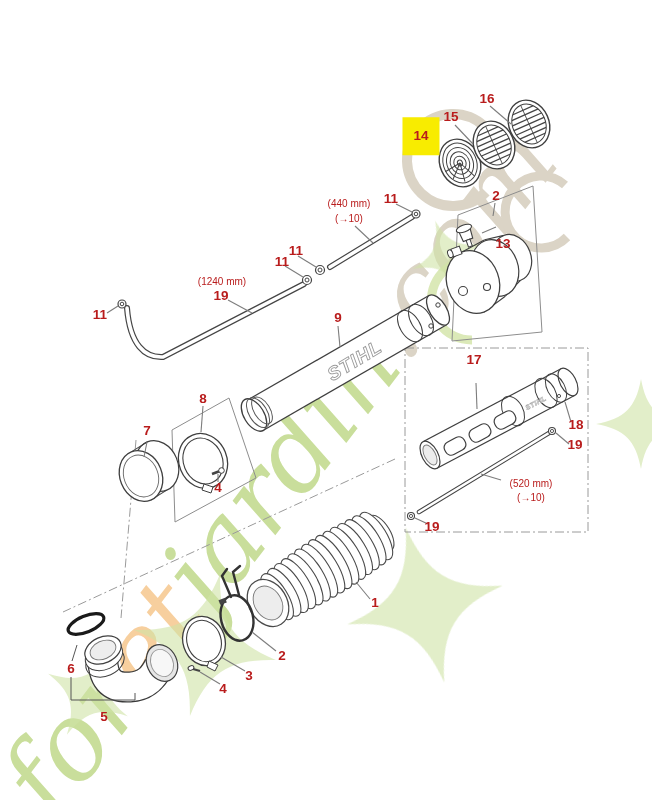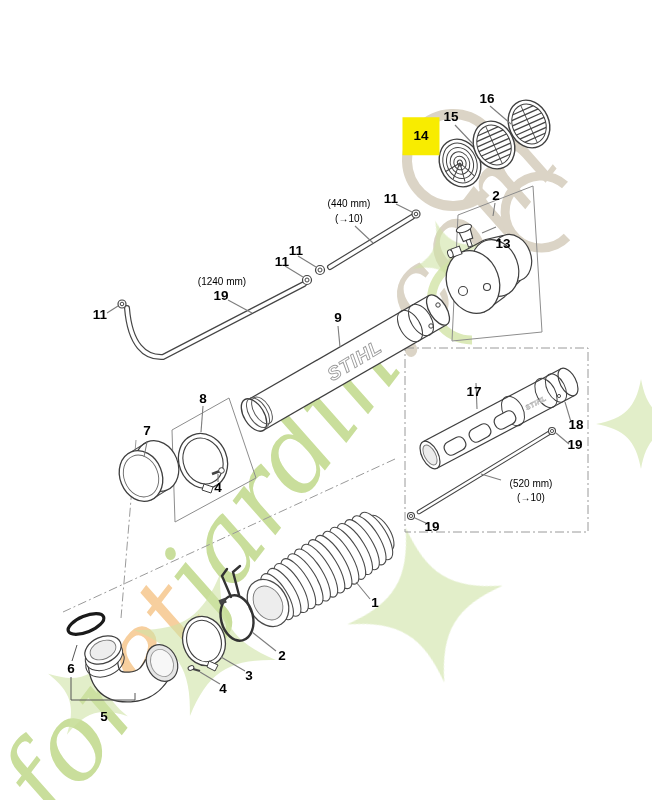--- a/index.html
+++ b/index.html
@@ -8,21 +8,21 @@
   
   .wm{position:absolute;left:26px;top:748px;transform:rotate(-52.5deg);transform-origin:0 50%;
       font-family:"DejaVu Serif",serif;font-style:italic;font-size:106px;white-space:nowrap;
       z-index:1;user-select:none;line-height:1;}
   .wm-g{color:#c9de9b;}
   .wm-o{color:#f7cf9e;}
   .wm-b{color:#dbd4c6;}
   svg.diagram{position:absolute;left:0;top:0;z-index:2;}
   
   .callout{position:absolute;transform:translate(-50%,-50%);font-weight:700;font-size:13.5px;
-           color:#000000;z-index:3;white-space:nowrap;line-height:1;}
+           color:#b91c1c;z-index:3;white-space:nowrap;line-height:1;}
   .meas{font-weight:400;font-size:10px;}
   .measb{font-weight:400;font-size:10px;text-align:right;}
   .hl{background:#f8ec00;padding:12px 11px;}
 </style>
 </head>
 <body>
 
 <div id="stage">
 
   <div class="wm"><span class="wm-g">for</span><span class="wm-o">et</span><span class="wm-g">jardin</span><span class="wm-b">.com</span></div>
@@ -295,21 +295,21 @@
   <span class="callout" style="left:503px;top:244px">13</span>
   <span class="callout" style="left:391px;top:199px">11</span>
   <span class="callout meas" style="left:349px;top:204px">(440 mm)</span>
   <span class="callout measb" style="left:349px;top:219px">(→10)</span>
   <span class="callout" style="left:296px;top:251px">11</span>
   <span class="callout" style="left:282px;top:262px">11</span>
   <span class="callout meas" style="left:222px;top:282px">(1240 mm)</span>
   <span class="callout" style="left:221px;top:296px">19</span>
   <span class="callout" style="left:100px;top:315px">11</span>
   <span class="callout" style="left:338px;top:318px">9</span>
-  <span class="callout" style="left:474px;top:392px">17</span>
+  <span class="callout" style="left:474px;top:360px">17</span>
   <span class="callout" style="left:576px;top:425px">18</span>
   <span class="callout" style="left:575px;top:445px">19</span>
   <span class="callout meas" style="left:531px;top:484px">(520 mm)</span>
   <span class="callout measb" style="left:531px;top:498px">(→10)</span>
   <span class="callout" style="left:432px;top:527px">19</span>
   <span class="callout" style="left:203px;top:399px">8</span>
   <span class="callout" style="left:147px;top:431px">7</span>
   <span class="callout" style="left:218px;top:488px">4</span>
   <span class="callout" style="left:375px;top:603px">1</span>
   <span class="callout" style="left:282px;top:656px">2</span>

